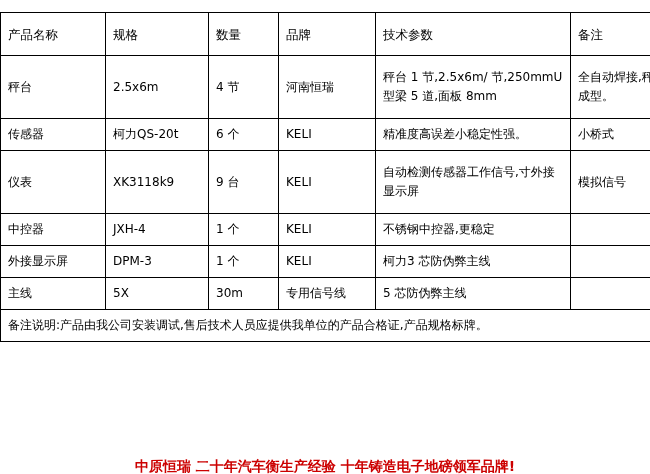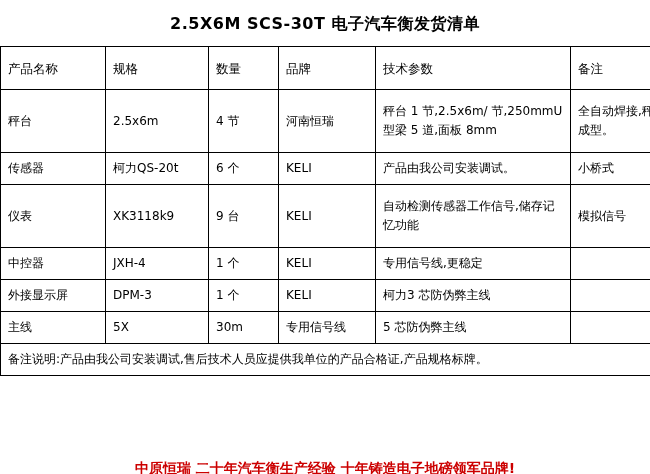--- a/index.html
+++ b/index.html
@@ -79,21 +79,20 @@
     font-weight: bold;
     font-size: 14px;
     line-height: 20px;
   }
 </style>
 </head>
 <body>
 
 <div class="page">
 
-  <div class="doc-title">2.5X6M SCS-30T 电子汽车衡发货清单</div>
 
 
   <table class="spec">
     <tbody>
       <tr class="head">
         <td class="c1">产品名称</td>
         <td class="c2">规格</td>
         <td class="c3">数量</td>
         <td class="c4">品牌</td>
         <td class="c5">技术参数</td>
@@ -107,39 +106,39 @@
         <td class="c4">河南恒瑞</td>
         <td class="c5">秤台 1 节,2.5x6m/ 节,250mmU 型梁 5 道,面板 8mm</td>
         <td class="c6">全自动焊接,秤台冷弯成型。</td>
       </tr>
 
       <tr>
         <td class="c1">传感器</td>
         <td class="c2">柯力QS-20t</td>
         <td class="c3">6 个</td>
         <td class="c4">KELI</td>
-        <td class="c5">产品由我公司安装调试。</td>
+        <td class="c5">精准度高误差小稳定性强。</td>
         <td class="c6">小桥式</td>
       </tr>
 
       <tr class="tall">
         <td class="c1">仪表</td>
         <td class="c2">XK3118k9</td>
         <td class="c3">9 台</td>
         <td class="c4">KELI</td>
-        <td class="c5">自动检测传感器工作信号,储存记忆功能</td>
+        <td class="c5">自动检测传感器工作信号,寸外接显示屏</td>
         <td class="c6">模拟信号</td>
       </tr>
 
       <tr>
         <td class="c1">中控器</td>
         <td class="c2">JXH-4</td>
         <td class="c3">1 个</td>
         <td class="c4">KELI</td>
-        <td class="c5">专用信号线,更稳定</td>
+        <td class="c5">不锈钢中控器,更稳定</td>
         <td class="c6"></td>
       </tr>
 
       <tr>
         <td class="c1">外接显示屏</td>
         <td class="c2">DPM-3</td>
         <td class="c3">1 个</td>
         <td class="c4">KELI</td>
         <td class="c5">柯力3 芯防伪弊主线</td>
         <td class="c6"></td>

